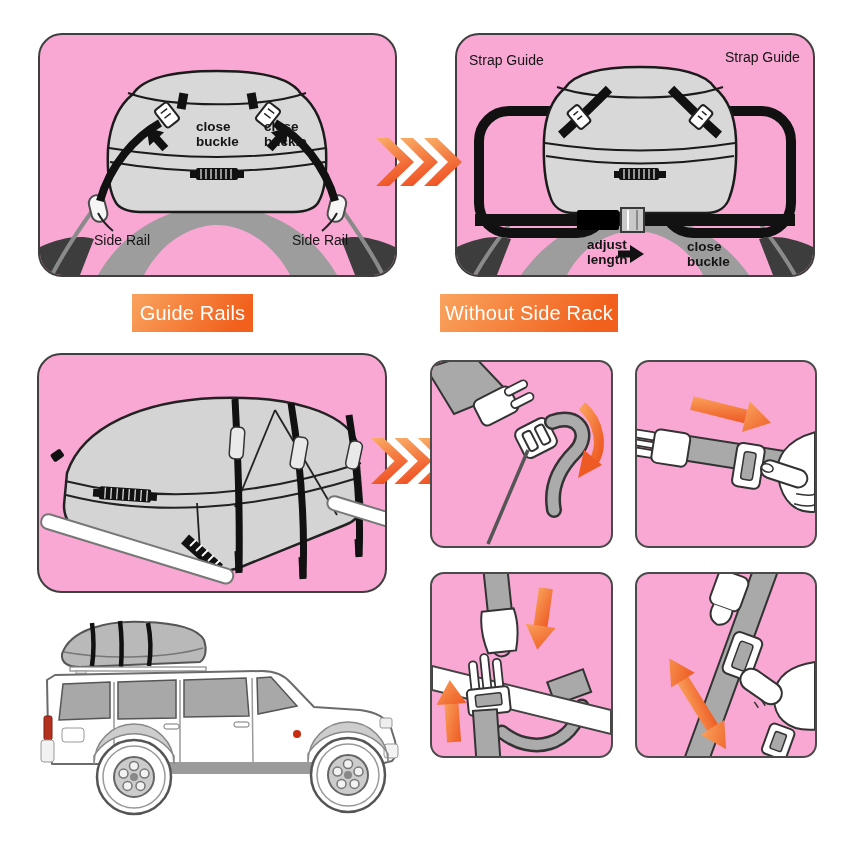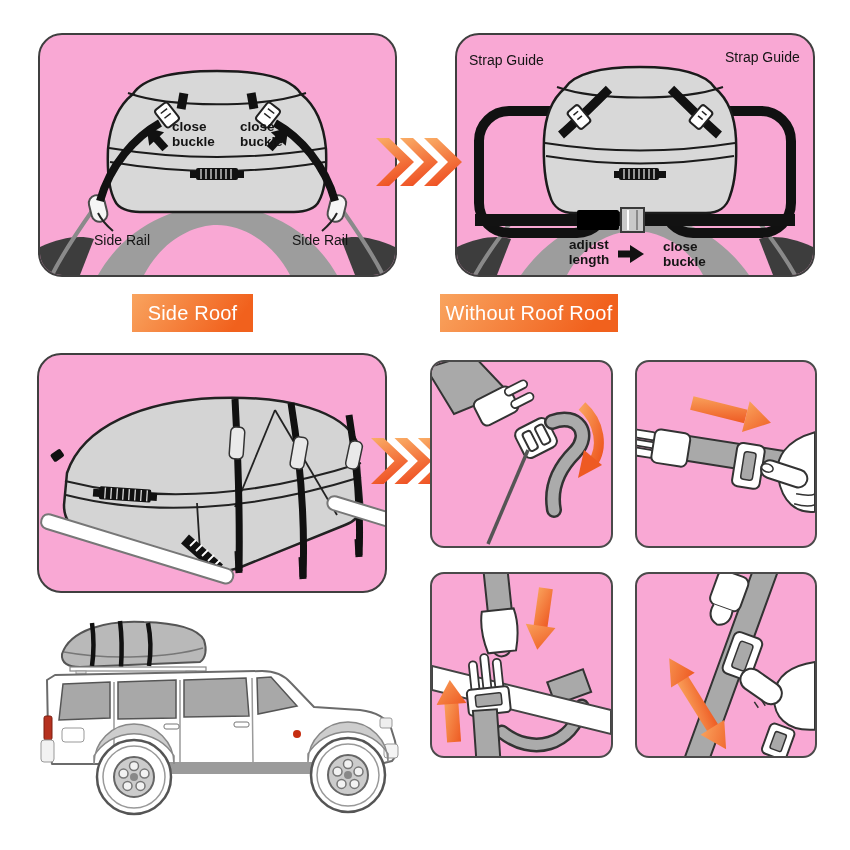--- a/index.html
+++ b/index.html
@@ -7,21 +7,21 @@
     width:850px;height:850px;position:relative;background:#ffffff;
     font-family:"Liberation Sans",sans-serif;overflow:hidden;
   }
   .panel{
     position:absolute;background:#f9a8d4;border:2px solid #3f3f3f;
     border-radius:24px;box-sizing:border-box;overflow:hidden;
   }
   .panel.small{border-radius:14px;border-color:#4a4a4a;}
   .panel svg{display:block;}
   .lbl{position:absolute;color:#141414;white-space:pre-line;}
-  .lbl-cb{font-size:13.5px;line-height:15px;font-weight:700;}
+  .lbl-cb{font-size:13.5px;line-height:15px;font-weight:700;margin-left:24px;}
   .lbl-plain{font-size:14px;line-height:16px;font-weight:400;}
   .banner{
     position:absolute;display:flex;align-items:center;justify-content:center;
     color:#ffffff;font-size:20px;font-weight:400;letter-spacing:.2px;
     background:linear-gradient(125deg,#F9A45F 0%,#F1611D 85%);
   }
   .chev{position:absolute;}
 </style>
 </head>
 <body>
@@ -134,40 +134,40 @@
     <line x1="171" y1="175" x2="171" y2="195" stroke="#ffffff" stroke-width="2"></line>
     <line x1="180" y1="175" x2="180" y2="195" stroke="#8a8a8a" stroke-width="2"></line>
 
     <g transform="translate(177,219) rotate(90)">
       <rect x="-3.5" y="2" width="7" height="14" fill="#111"></rect>
         <polygon points="-9,4 9,4 0,-10" fill="#111"></polygon>
     </g>
   </svg>
   <div class="lbl lbl-plain" style="left:12px;top:17px;">Strap Guide</div>
   <div class="lbl lbl-plain" style="left:268px;top:14px;">Strap Guide</div>
-  <div class="lbl lbl-cb" style="left:106px;top:202px;width:52px;text-align:center;">adjust
+  <div class="lbl lbl-cb" style="left:106px;top:202px;width:52px;">adjust
 length</div>
   <div class="lbl lbl-cb" style="left:206px;top:204px;">close
 buckle</div>
 </div>
 
 <svg class="chev" style="left:376px;top:137px;" width="86" height="50" viewBox="0 0 86 50">
   <defs>
     <linearGradient id="cg1" x1="0" y1="0" x2="0.35" y2="1">
       <stop offset="0" stop-color="#FAAE67"></stop>
         <stop offset="1" stop-color="#EF5224"></stop>
     </linearGradient>
   </defs>
   <path d="M0,1 H13 L38,25 L13,49 H0 L24,25 Z" fill="url(#cg1)"></path>
   <path d="M24,1 H37 L62,25 L37,49 H24 L48,25 Z" fill="url(#cg1)"></path>
   <path d="M48,1 H61 L86,25 L61,49 H48 L72,25 Z" fill="url(#cg1)"></path>
 </svg>
 
-<div class="banner" style="left:132px;top:294px;width:121px;height:38px;">Side Roof</div>
-<div class="banner" style="left:440px;top:294px;width:178px;height:38px;">Without Roof Roof</div>
+<div class="banner" style="left:132px;top:294px;width:121px;height:38px;">Guide Rails</div>
+<div class="banner" style="left:440px;top:294px;width:178px;height:38px;">Without Side Rack</div>
 
 <div class="panel" style="left:37px;top:353px;width:350px;height:240px;">
   <svg width="346" height="236" viewBox="0 0 346 236">
     <g>
       <path d="M28,118 C44,70 106,46 176,43 C250,40 305,57 318,87 L323,148 C323,159 317,166 306,170 L202,212 C186,218 170,218 158,212 L40,174 C29,170 25,162 25,150 Z" fill="#d4d4d4" stroke="#222" stroke-width="2.5"></path>
       <path d="M26,126 C110,147 210,144 322,108" stroke="#222" stroke-width="2" fill="none"></path>
       <path d="M27,140 C110,161 210,157 322,122" stroke="#222" stroke-width="2" fill="none"></path>
       <path d="M158,148 L162,213" stroke="#222" stroke-width="1.8"></path>
       <path d="M236,55 L196,152" stroke="#222" stroke-width="1.8"></path>
       <path d="M236,55 L298,160" stroke="#222" stroke-width="1.8"></path>

